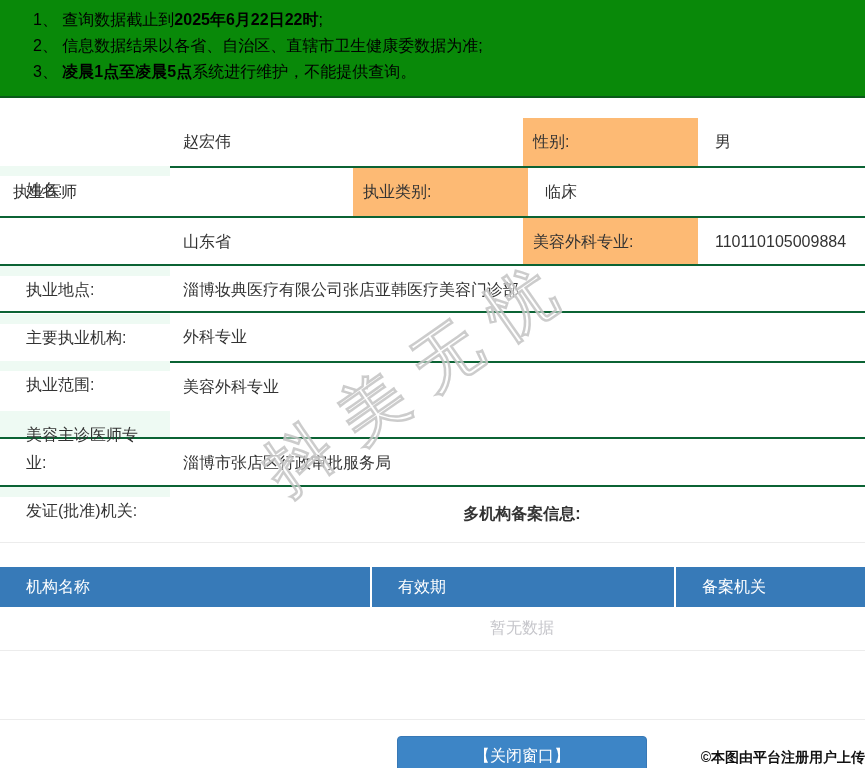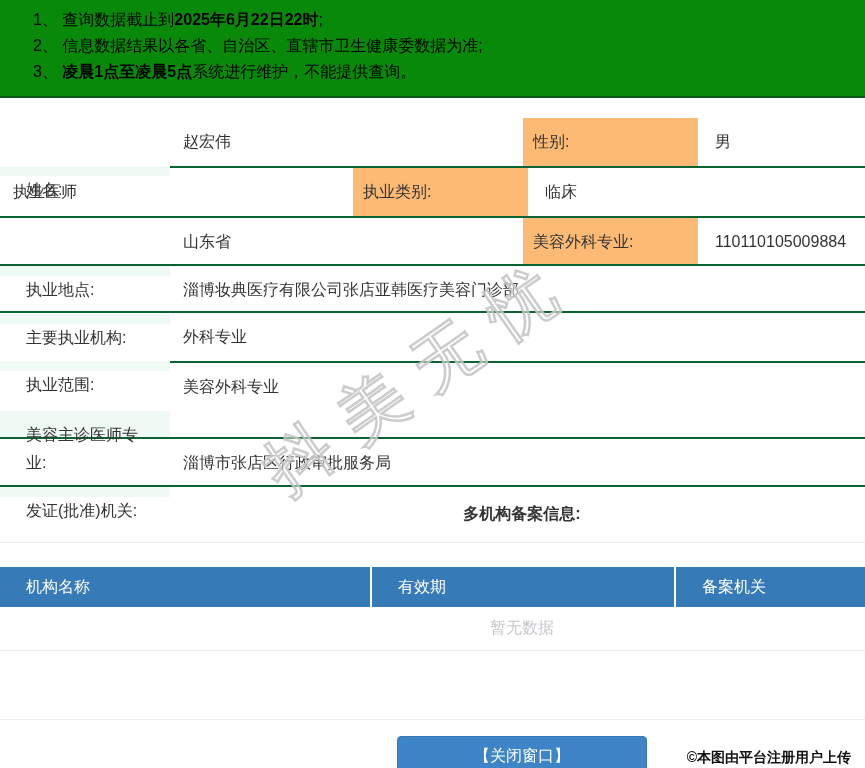--- a/index.html
+++ b/index.html
@@ -109,21 +109,21 @@
     white-space: nowrap;
     color: rgba(255, 255, 255, 0.45);
     -webkit-text-stroke: 2.5px rgba(195, 195, 195, 0.85);
     pointer-events: none;
     z-index: 5;
   }
 
   
   .upload-note {
     position: absolute;
-    right: 14px;
+    right: 0;
     bottom: 1px;
     font-size: 14px;
     font-weight: bold;
     color: #111111;
     text-shadow: -1px -1px 0 #ffffff, 1px -1px 0 #ffffff,
                  -1px 1px 0 #ffffff, 1px 1px 0 #ffffff;
     z-index: 6;
   }
 </style>
 </head>

